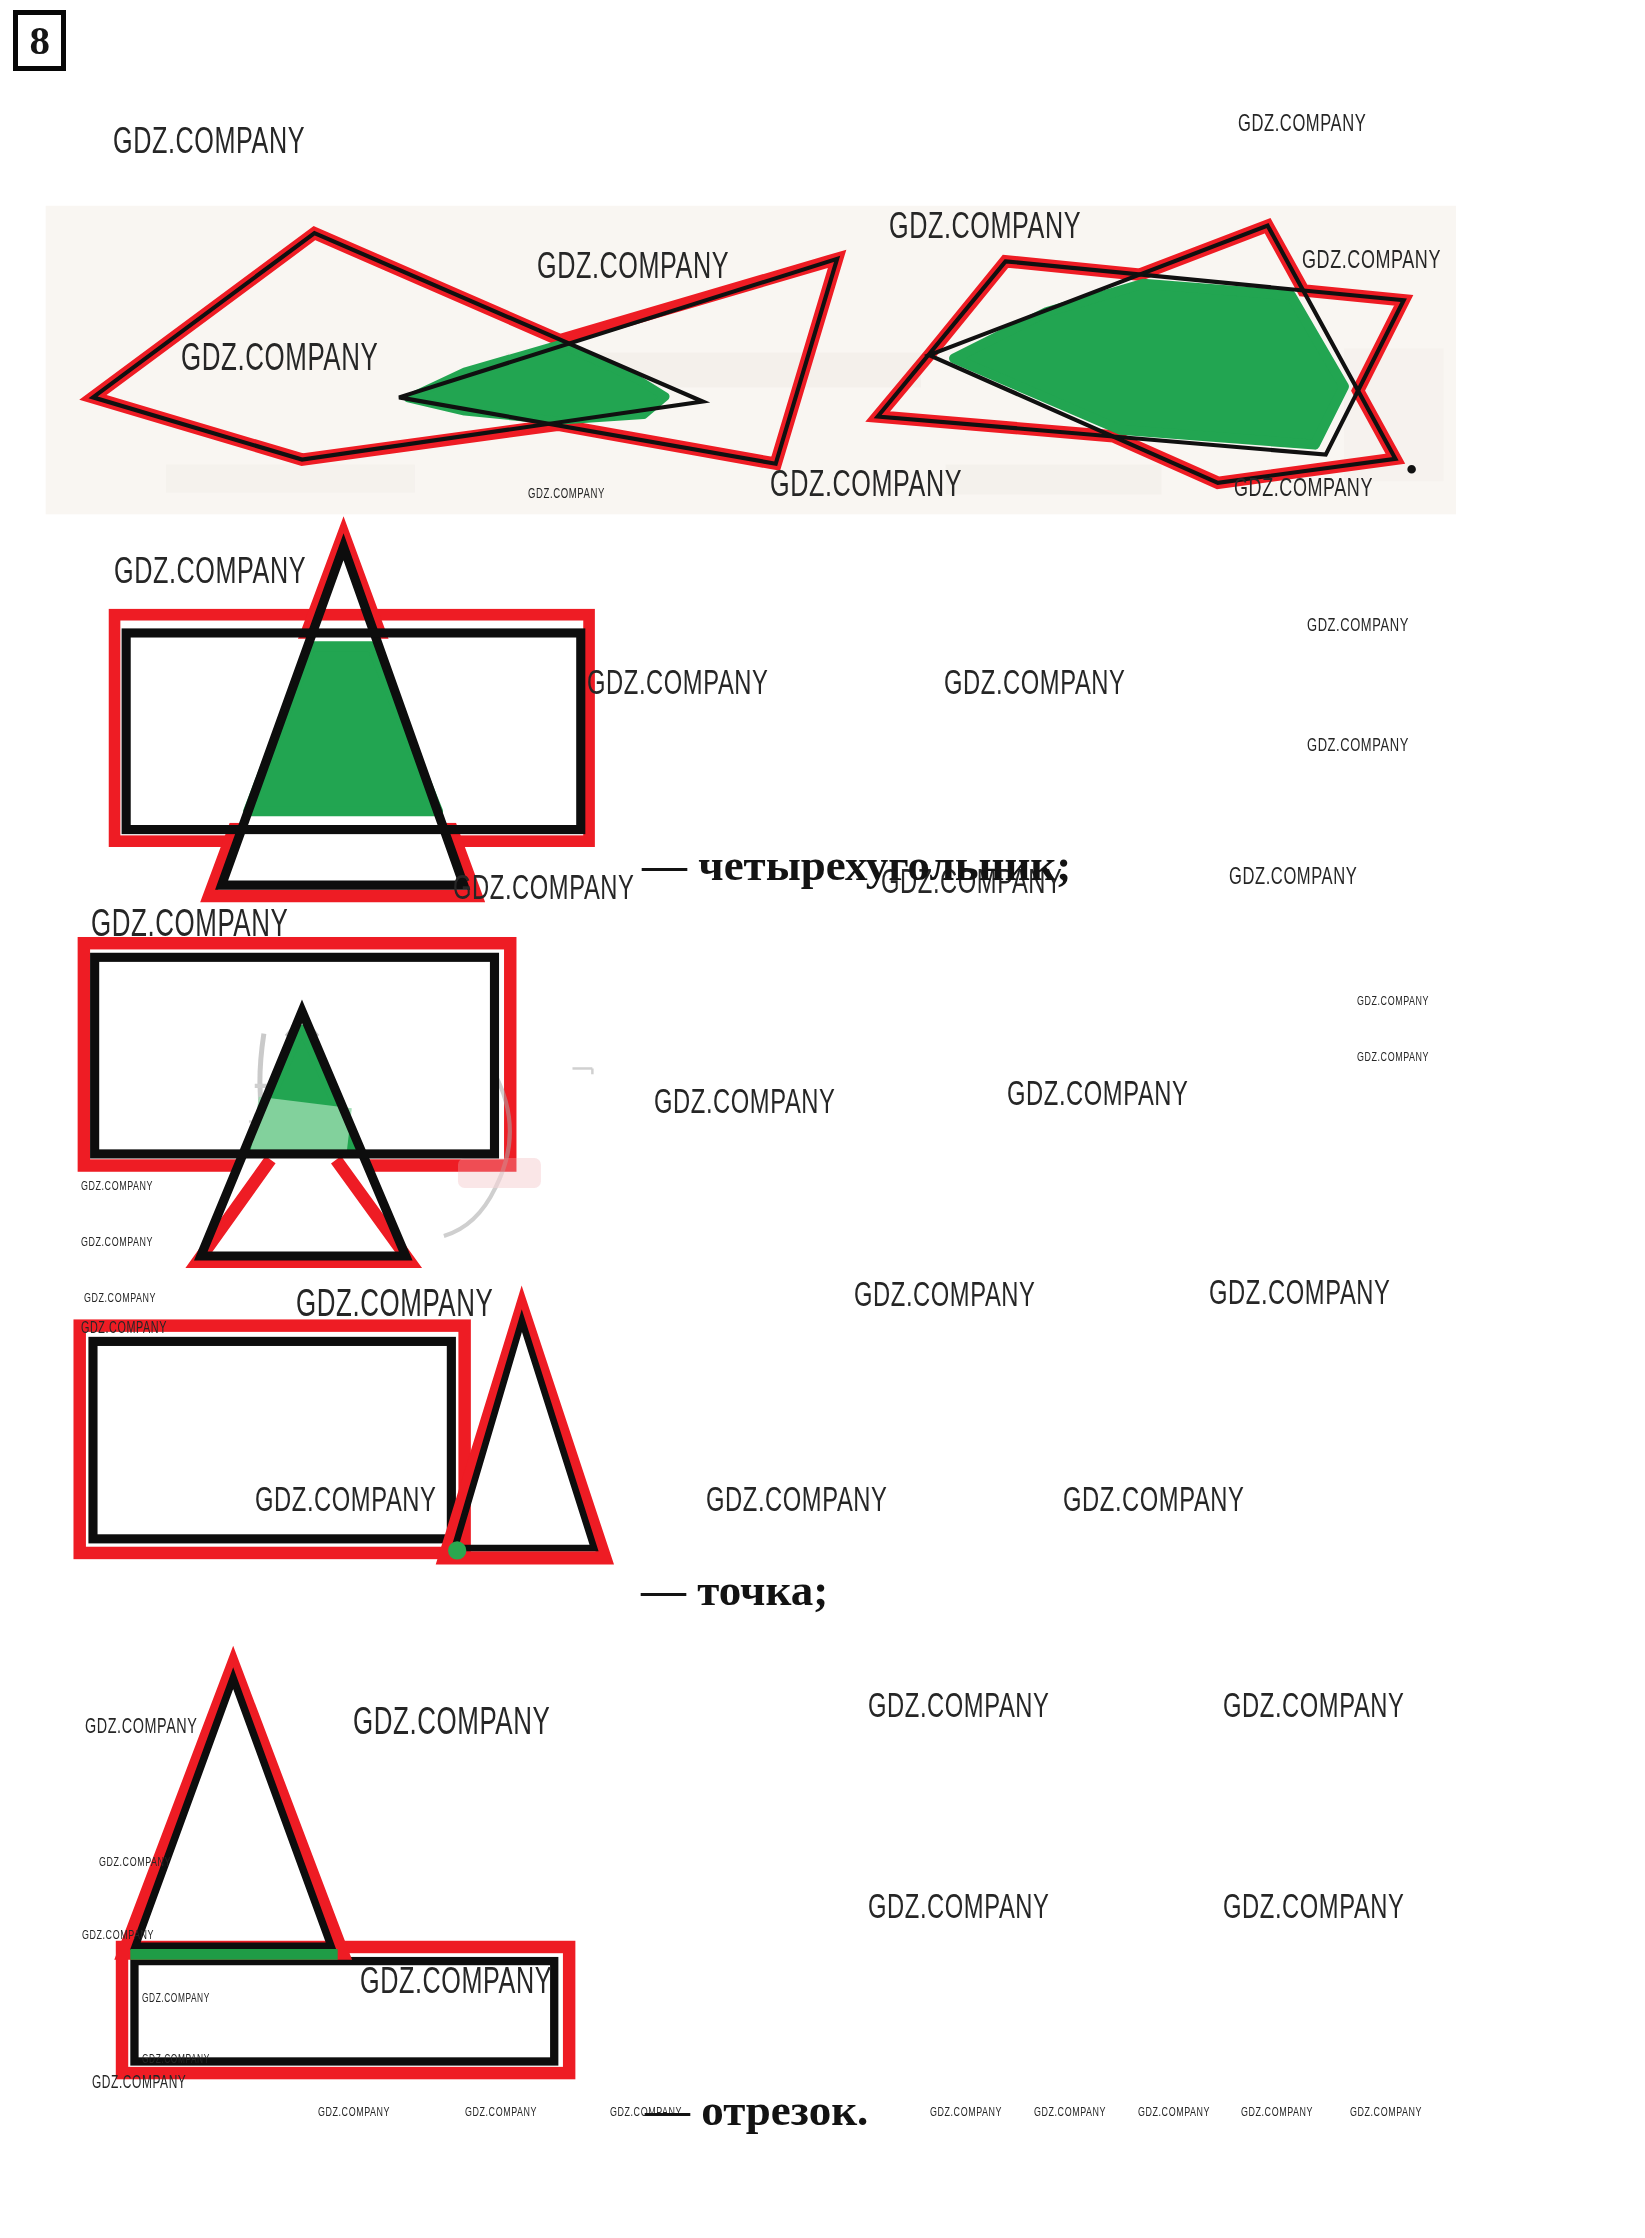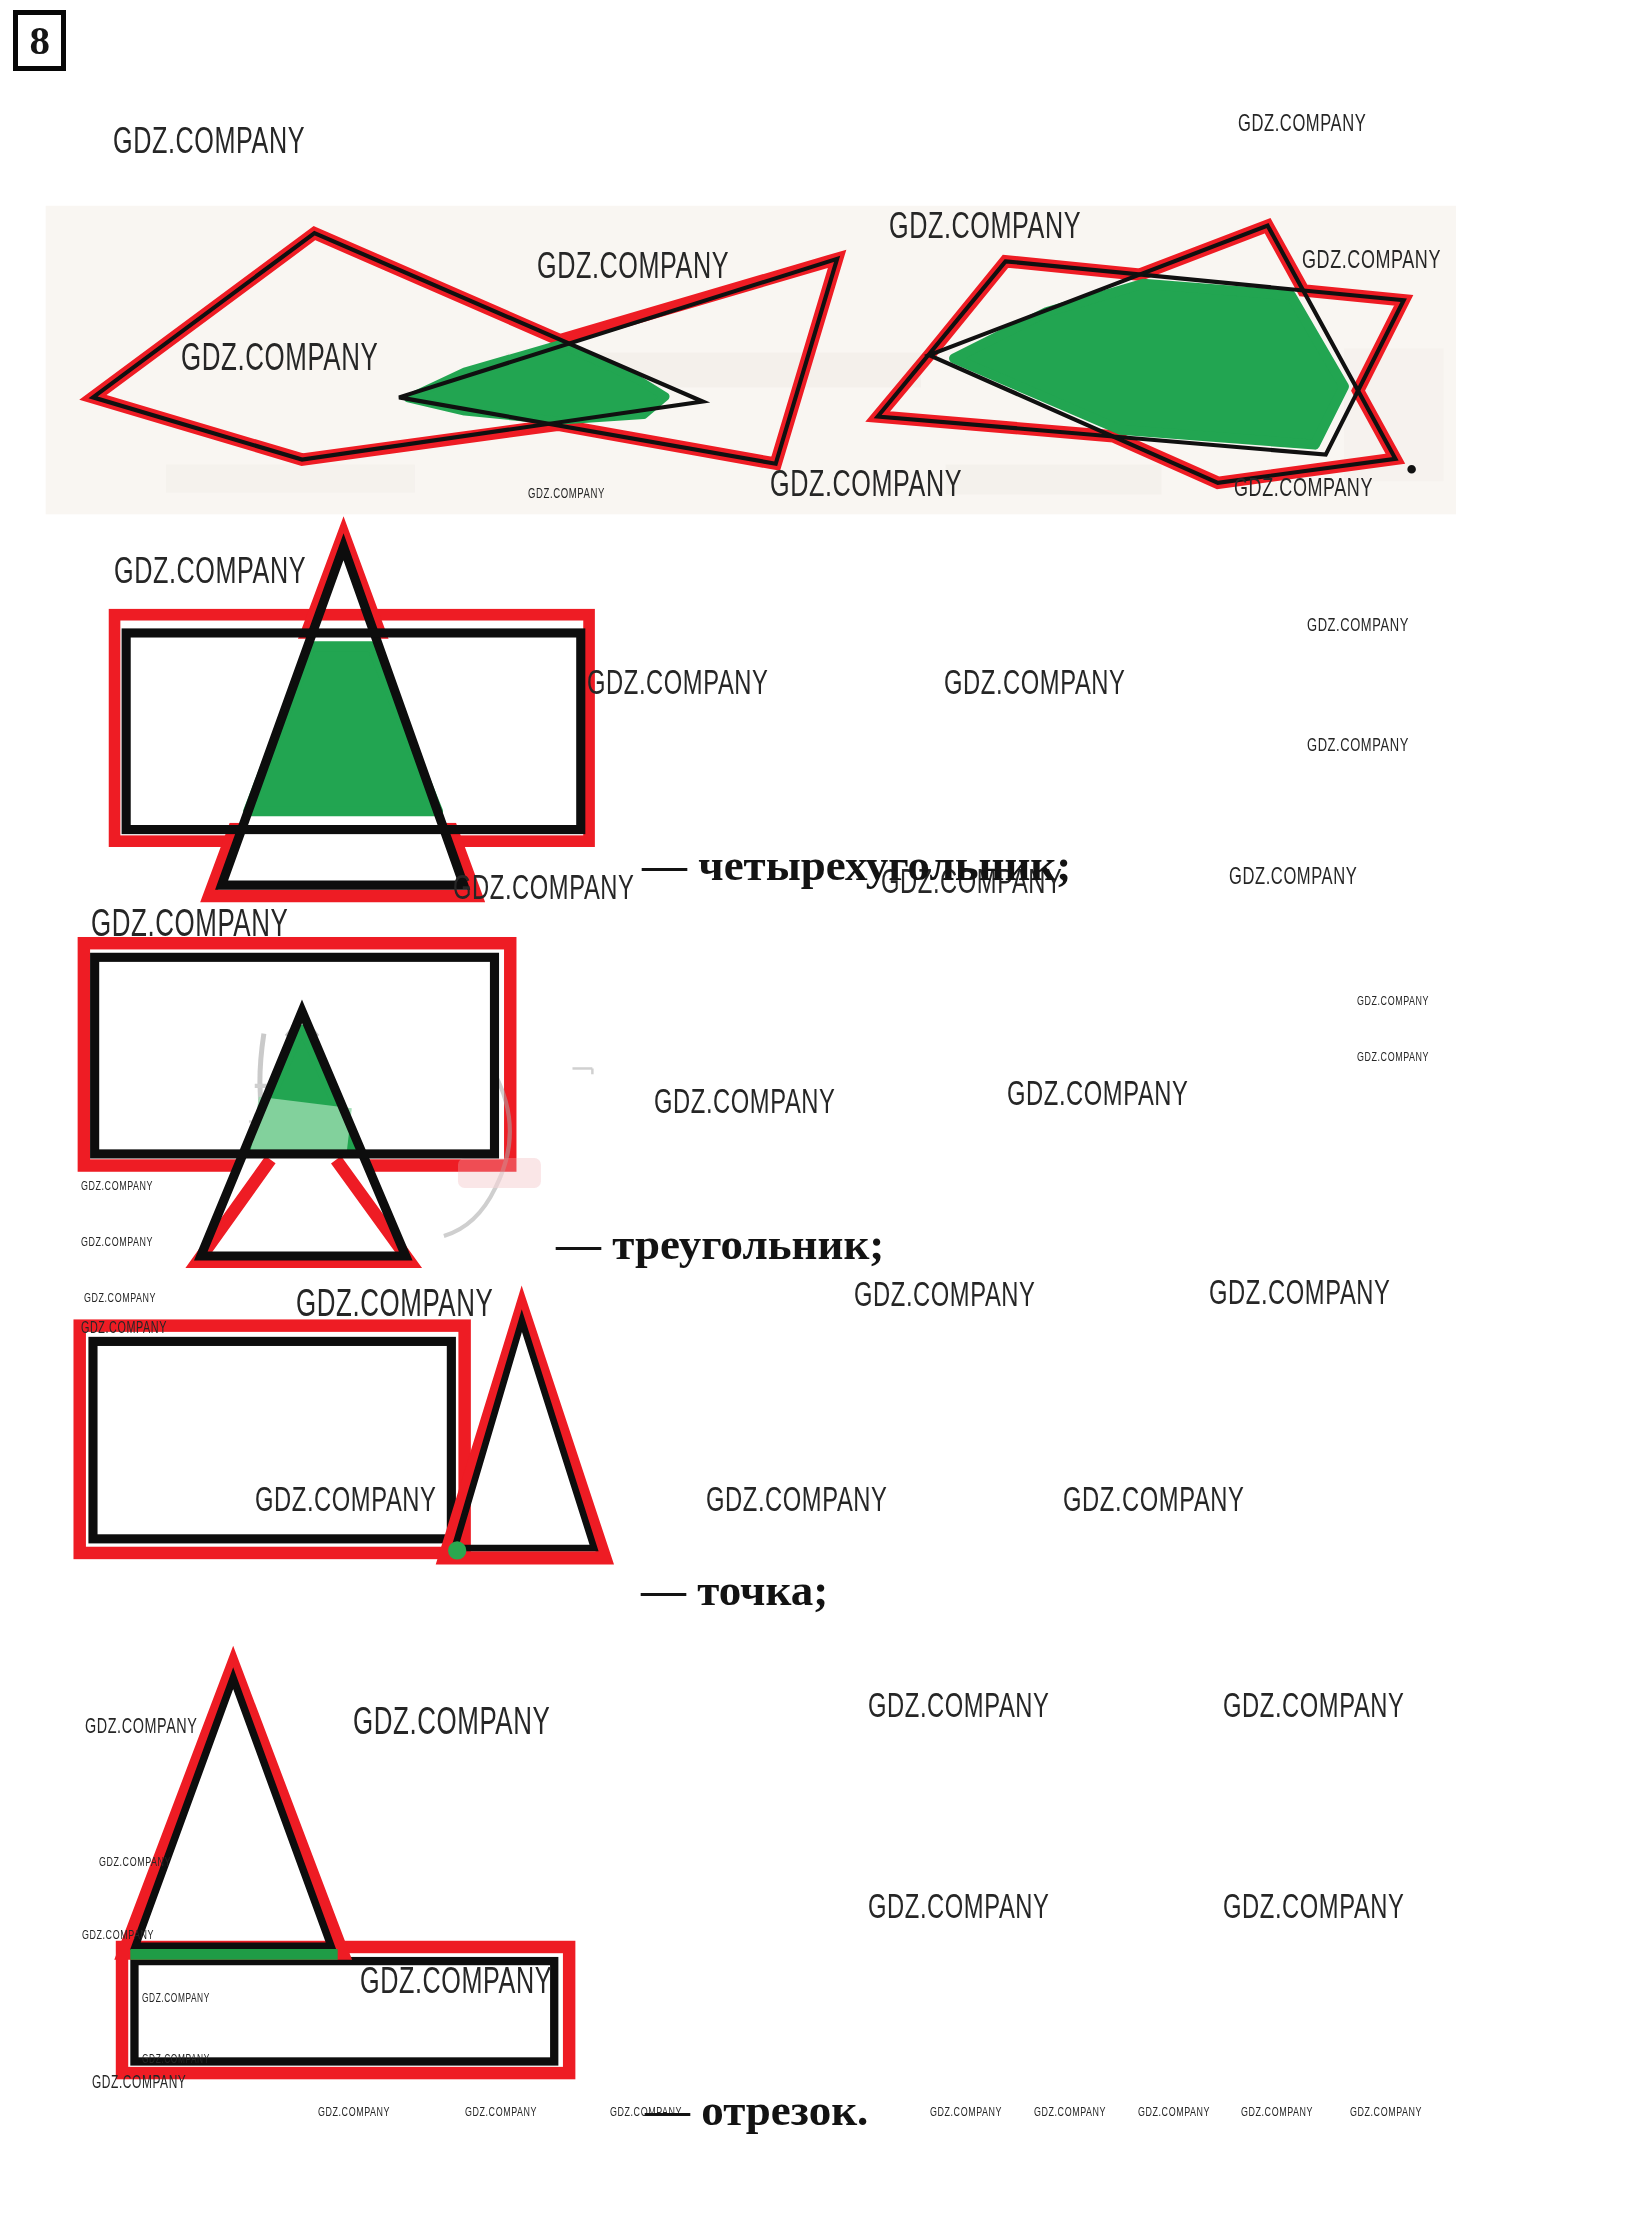--- a/index.html
+++ b/index.html
@@ -148,19 +148,18 @@
       <span class="wm" style="left: 465px; top: 2105px; font-size: 12.4px;">GDZ.COMPANY</span>
       <span class="wm" style="left: 610px; top: 2105px; font-size: 12.4px;">GDZ.COMPANY</span>
       <span class="wm" style="left: 930px; top: 2105px; font-size: 12.4px;">GDZ.COMPANY</span>
       <span class="wm" style="left: 1034px; top: 2105px; font-size: 12.4px;">GDZ.COMPANY</span>
       <span class="wm" style="left: 1138px; top: 2105px; font-size: 12.4px;">GDZ.COMPANY</span>
       <span class="wm" style="left: 1241px; top: 2105px; font-size: 12.4px;">GDZ.COMPANY</span>
       <span class="wm" style="left: 1350px; top: 2105px; font-size: 12.4px;">GDZ.COMPANY</span>
     </div>
 
   <div class="cap" style="left:642px;top:839px">— четырехугольник;</div>
-  <div class="cap" style="left:556px;top:1218px">— треугольник;</div>
   <div class="cap" style="left:641px;top:1564px">— точка;</div>
   <div class="cap" style="left:645px;top:2084px">— отрезок.</div>
 
   <div class="period" style="left:1405px;top:425px">.</div>
 </div>
 
 
 </body></html>

